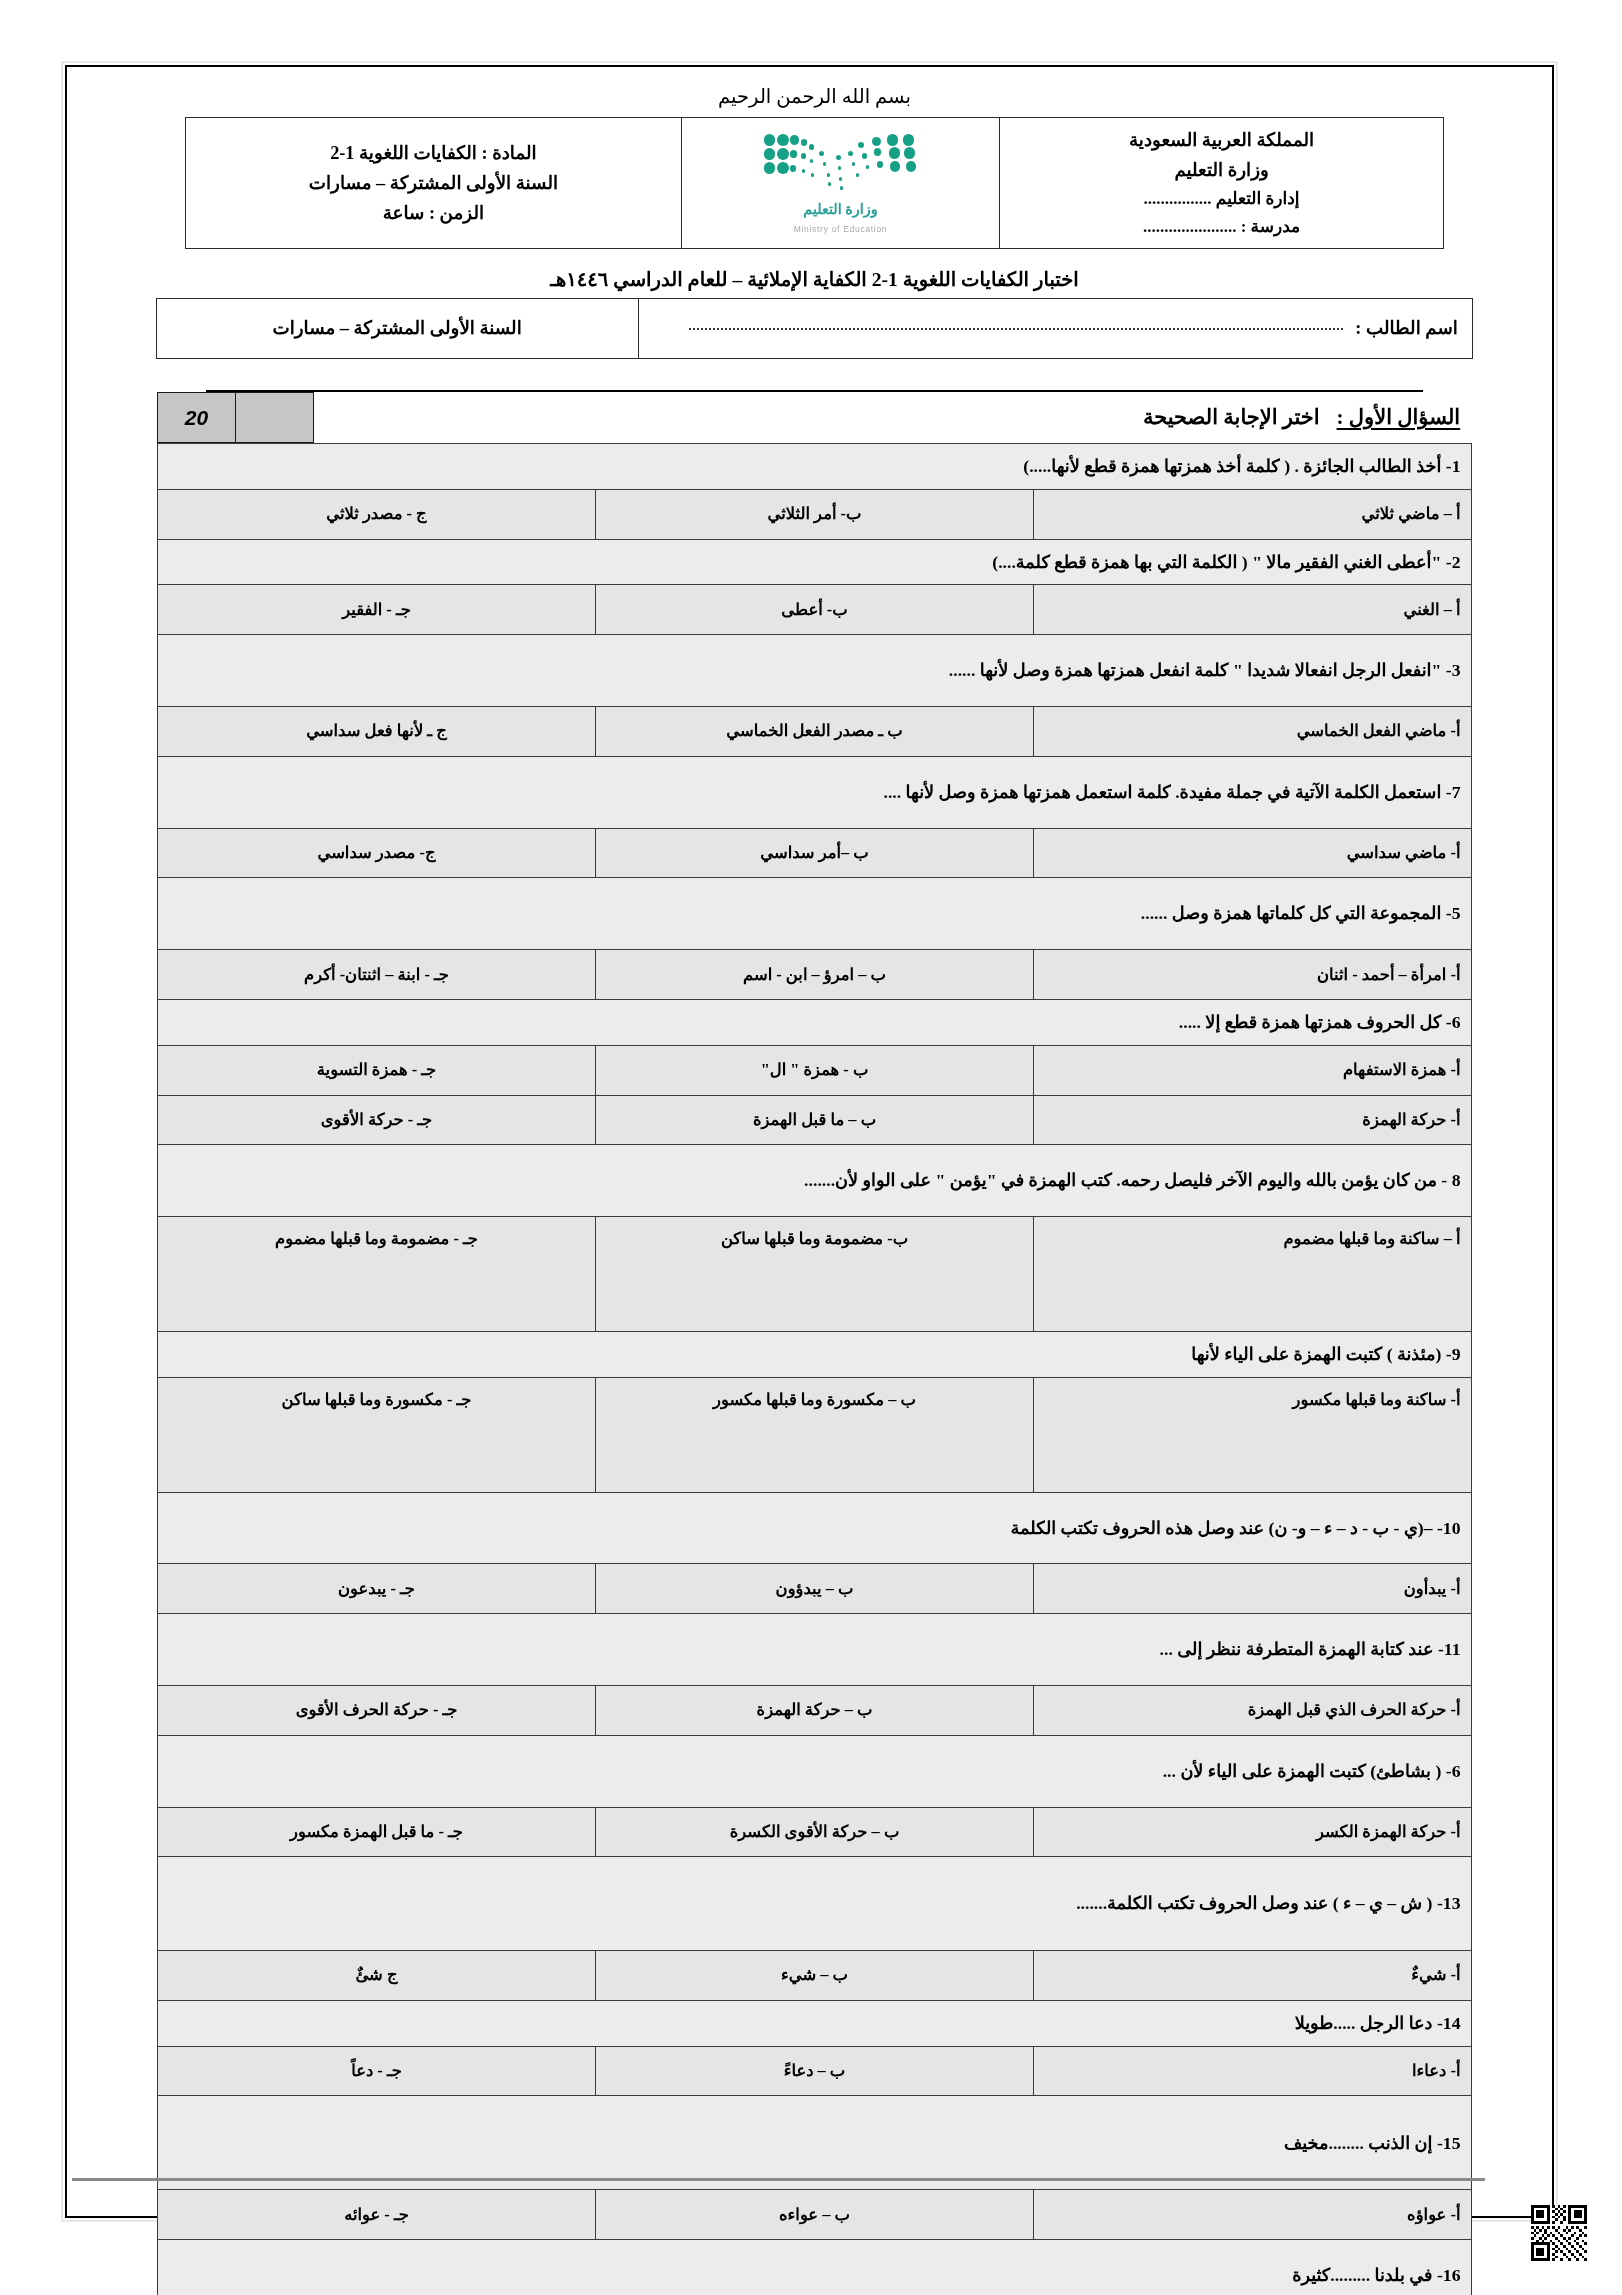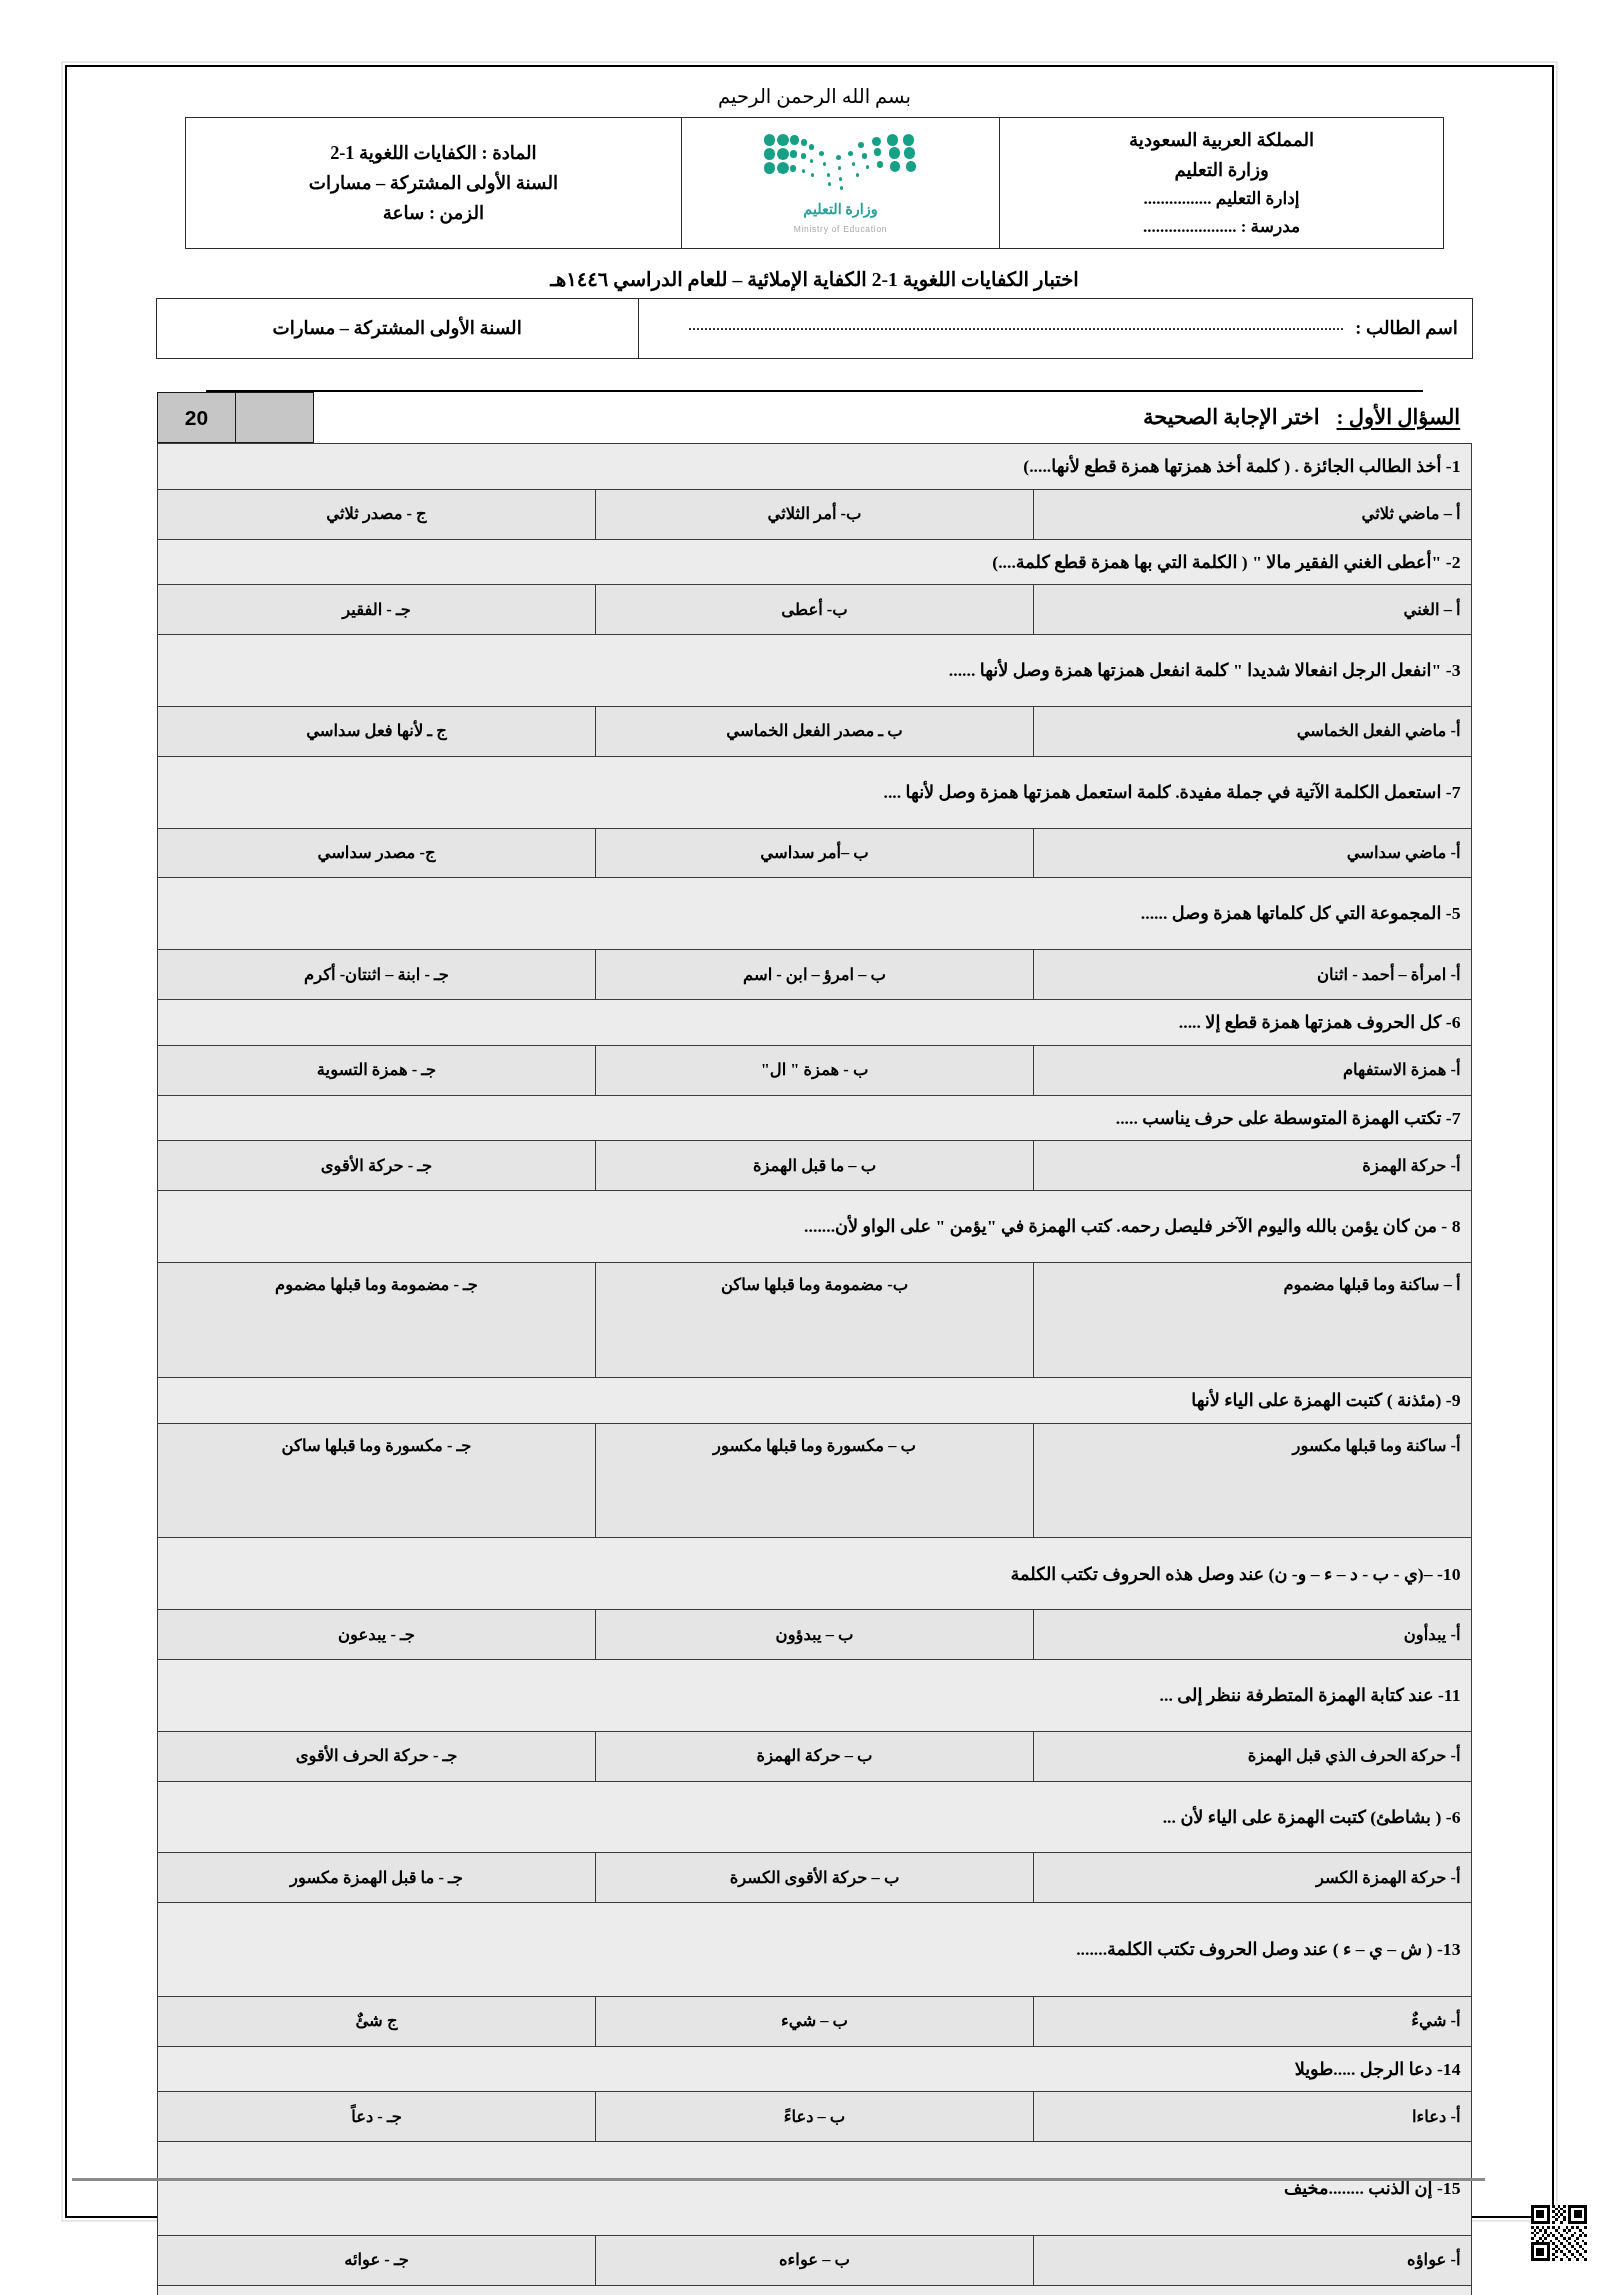--- a/index.html
+++ b/index.html
@@ -148,21 +148,21 @@
     font-size: 21px;
     font-weight: bold;
     display: flex;
     align-items: center;
     gap: 17px;
     padding-right: 11.8px;
     flex: 1 1 auto;
     justify-content: flex-start;
   }
   .sec-title u { text-decoration: underline; text-underline-offset: 3.9px; }
-  .marks-boxes { display: flex; flex: 0 0 auto; }
+  .marks-boxes { display: flex; flex: 0 0 auto; font-style: italic; }
   .marks-boxes div {
     border: 1.3px solid #1a1a1a;
     background: #c6c6c6;
     width: 77px;
     display: flex;
     align-items: center;
     justify-content: center;
     font-size: 21px;
     font-weight: bold;
     font-family: "Liberation Sans", sans-serif;
@@ -363,23 +363,20 @@
           <td class="opt-b">ب –  امرؤ – ابن - اسم</td>
           <td class="opt-c">جـ - ابنة – اثنتان- أكرم</td>
         </tr>
         <tr class="qrow">
           <td colspan="3">6- كل الحروف همزتها همزة قطع إلا .....</td>
         </tr>
         <tr class="orow">
           <td class="opt-a">أ- همزة الاستفهام</td>
           <td class="opt-b">ب - همزة " ال"</td>
           <td class="opt-c">جـ - همزة التسوية</td>
-        </tr>
-        <tr class="qrow">
-          <td colspan="3">7- تكتب الهمزة المتوسطة على حرف يناسب .....</td>
         </tr>
         <tr class="orow">
           <td class="opt-a">أ- حركة الهمزة</td>
           <td class="opt-b">ب –  ما قبل الهمزة</td>
           <td class="opt-c">جـ - حركة الأقوى</td>
         </tr>
         <tr class="qrow tall">
           <td colspan="3">8 - من كان يؤمن بالله واليوم الآخر فليصل رحمه.         كتب الهمزة في "يؤمن " على الواو لأن.......</td>
         </tr>
         <tr class="orow tall">

